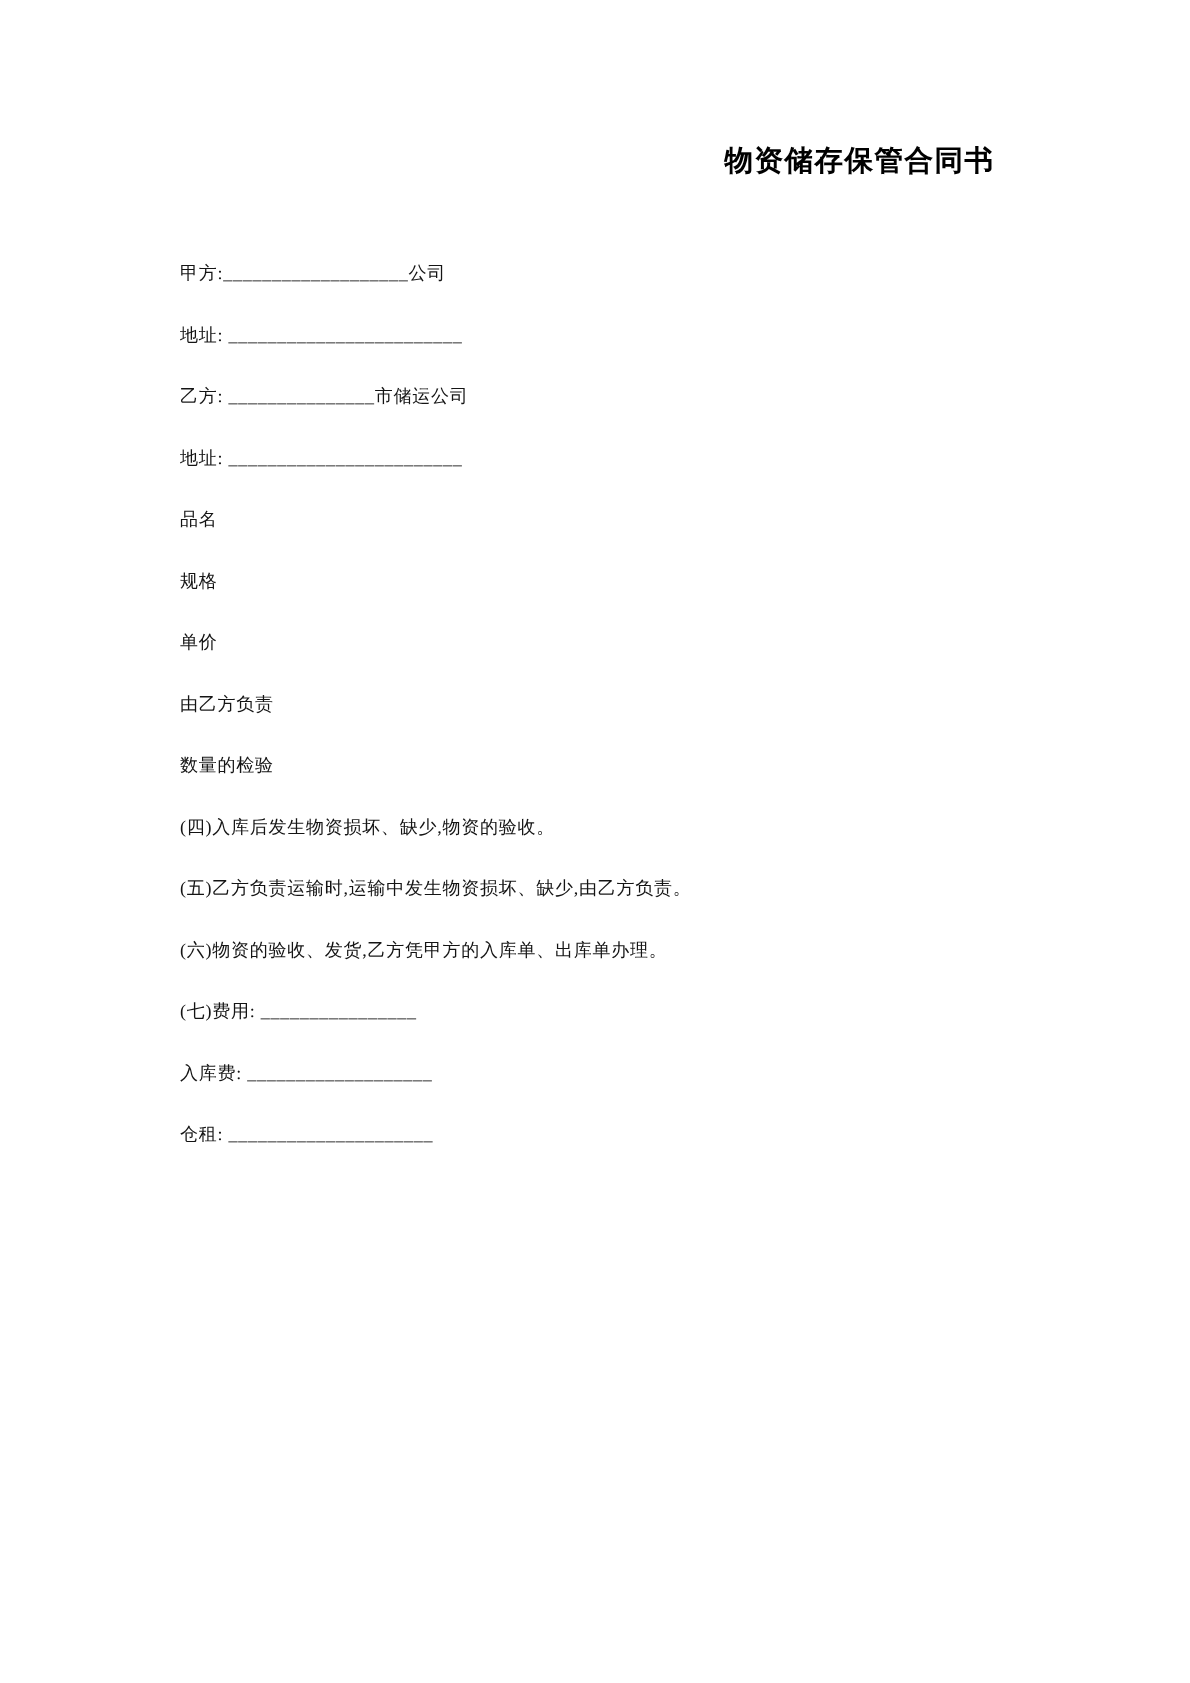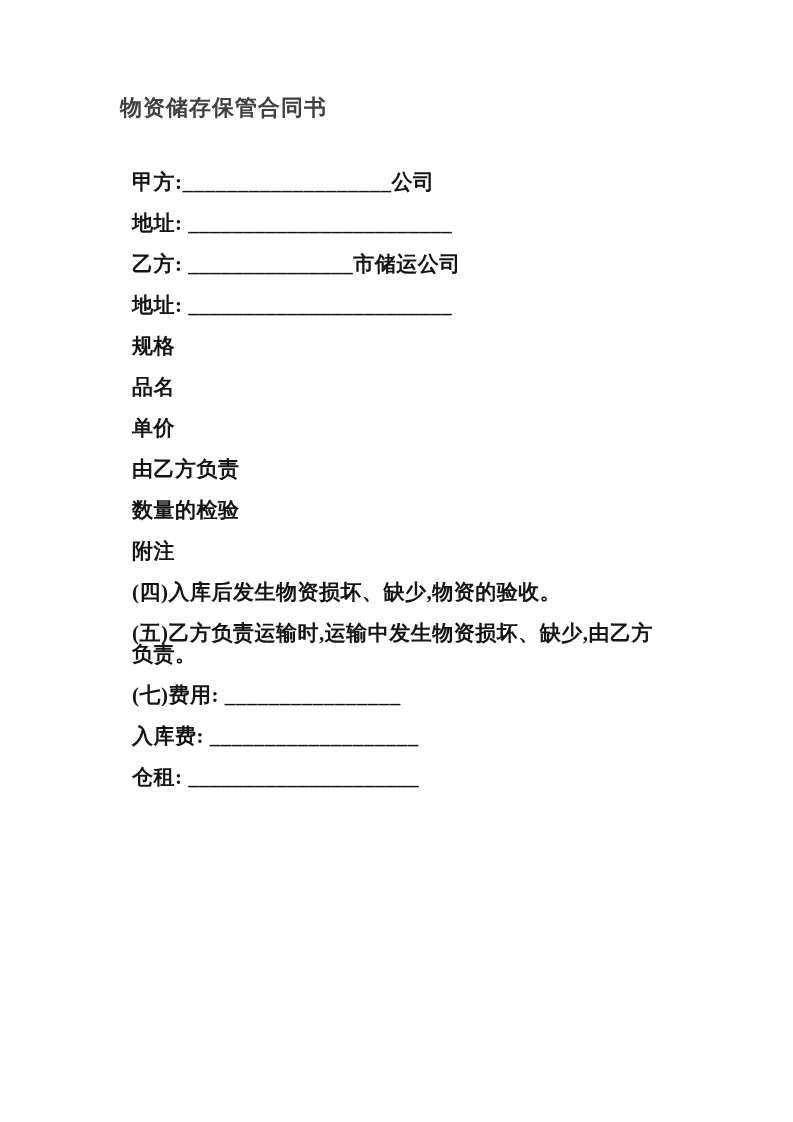--- a/index.html
+++ b/index.html
@@ -13,51 +13,51 @@
     height: 1122px;
     margin: 0 auto;
     background: #ffffff;
     box-sizing: border-box;
     padding: 88px 130px 0 120px;
     font-family: "Liberation Serif", "DejaVu Serif", serif;
     color: #141414;
     overflow: hidden;
   }
   .title {
-    font-size: 22px;
+    font-size: 19px;
     line-height: 40px;
     font-weight: 700;
-    text-align: left;
+    text-align: right;
     margin: 0 0 44px 0;
     letter-spacing: 1px;
-    color: #404040;
+    color: #000000;
   }
   .line {
-    font-size: 21px;
+    font-size: 12px;
     line-height: 21px;
-    margin: 0 0 20px 12px;
-    font-weight: 700;
+    margin: 0 0 20px 0;
+    font-weight: 400;
     white-space: pre-wrap;
     letter-spacing: 0.5px;
   }
 </style>
 </head>
 <body>
 
 <div class="page">
   <h1 class="title">物资储存保管合同书</h1>
 
   <p class="line">甲方:___________________公司</p>
   <p class="line">地址: ________________________</p>
   <p class="line">乙方: _______________市储运公司</p>
   <p class="line">地址: ________________________</p>
+  <p class="line">品名</p>
   <p class="line">规格</p>
-  <p class="line">品名</p>
   <p class="line">单价</p>
   <p class="line">由乙方负责</p>
   <p class="line">数量的检验</p>
-  <p class="line">附注</p>
   <p class="line">(四)入库后发生物资损坏、缺少,物资的验收。</p>
   <p class="line">(五)乙方负责运输时,运输中发生物资损坏、缺少,由乙方负责。</p>
+  <p class="line">(六)物资的验收、发货,乙方凭甲方的入库单、出库单办理。</p>
   <p class="line">(七)费用: ________________</p>
   <p class="line">入库费: ___________________</p>
   <p class="line">仓租: _____________________</p>
 </div>
 
 </body></html>

